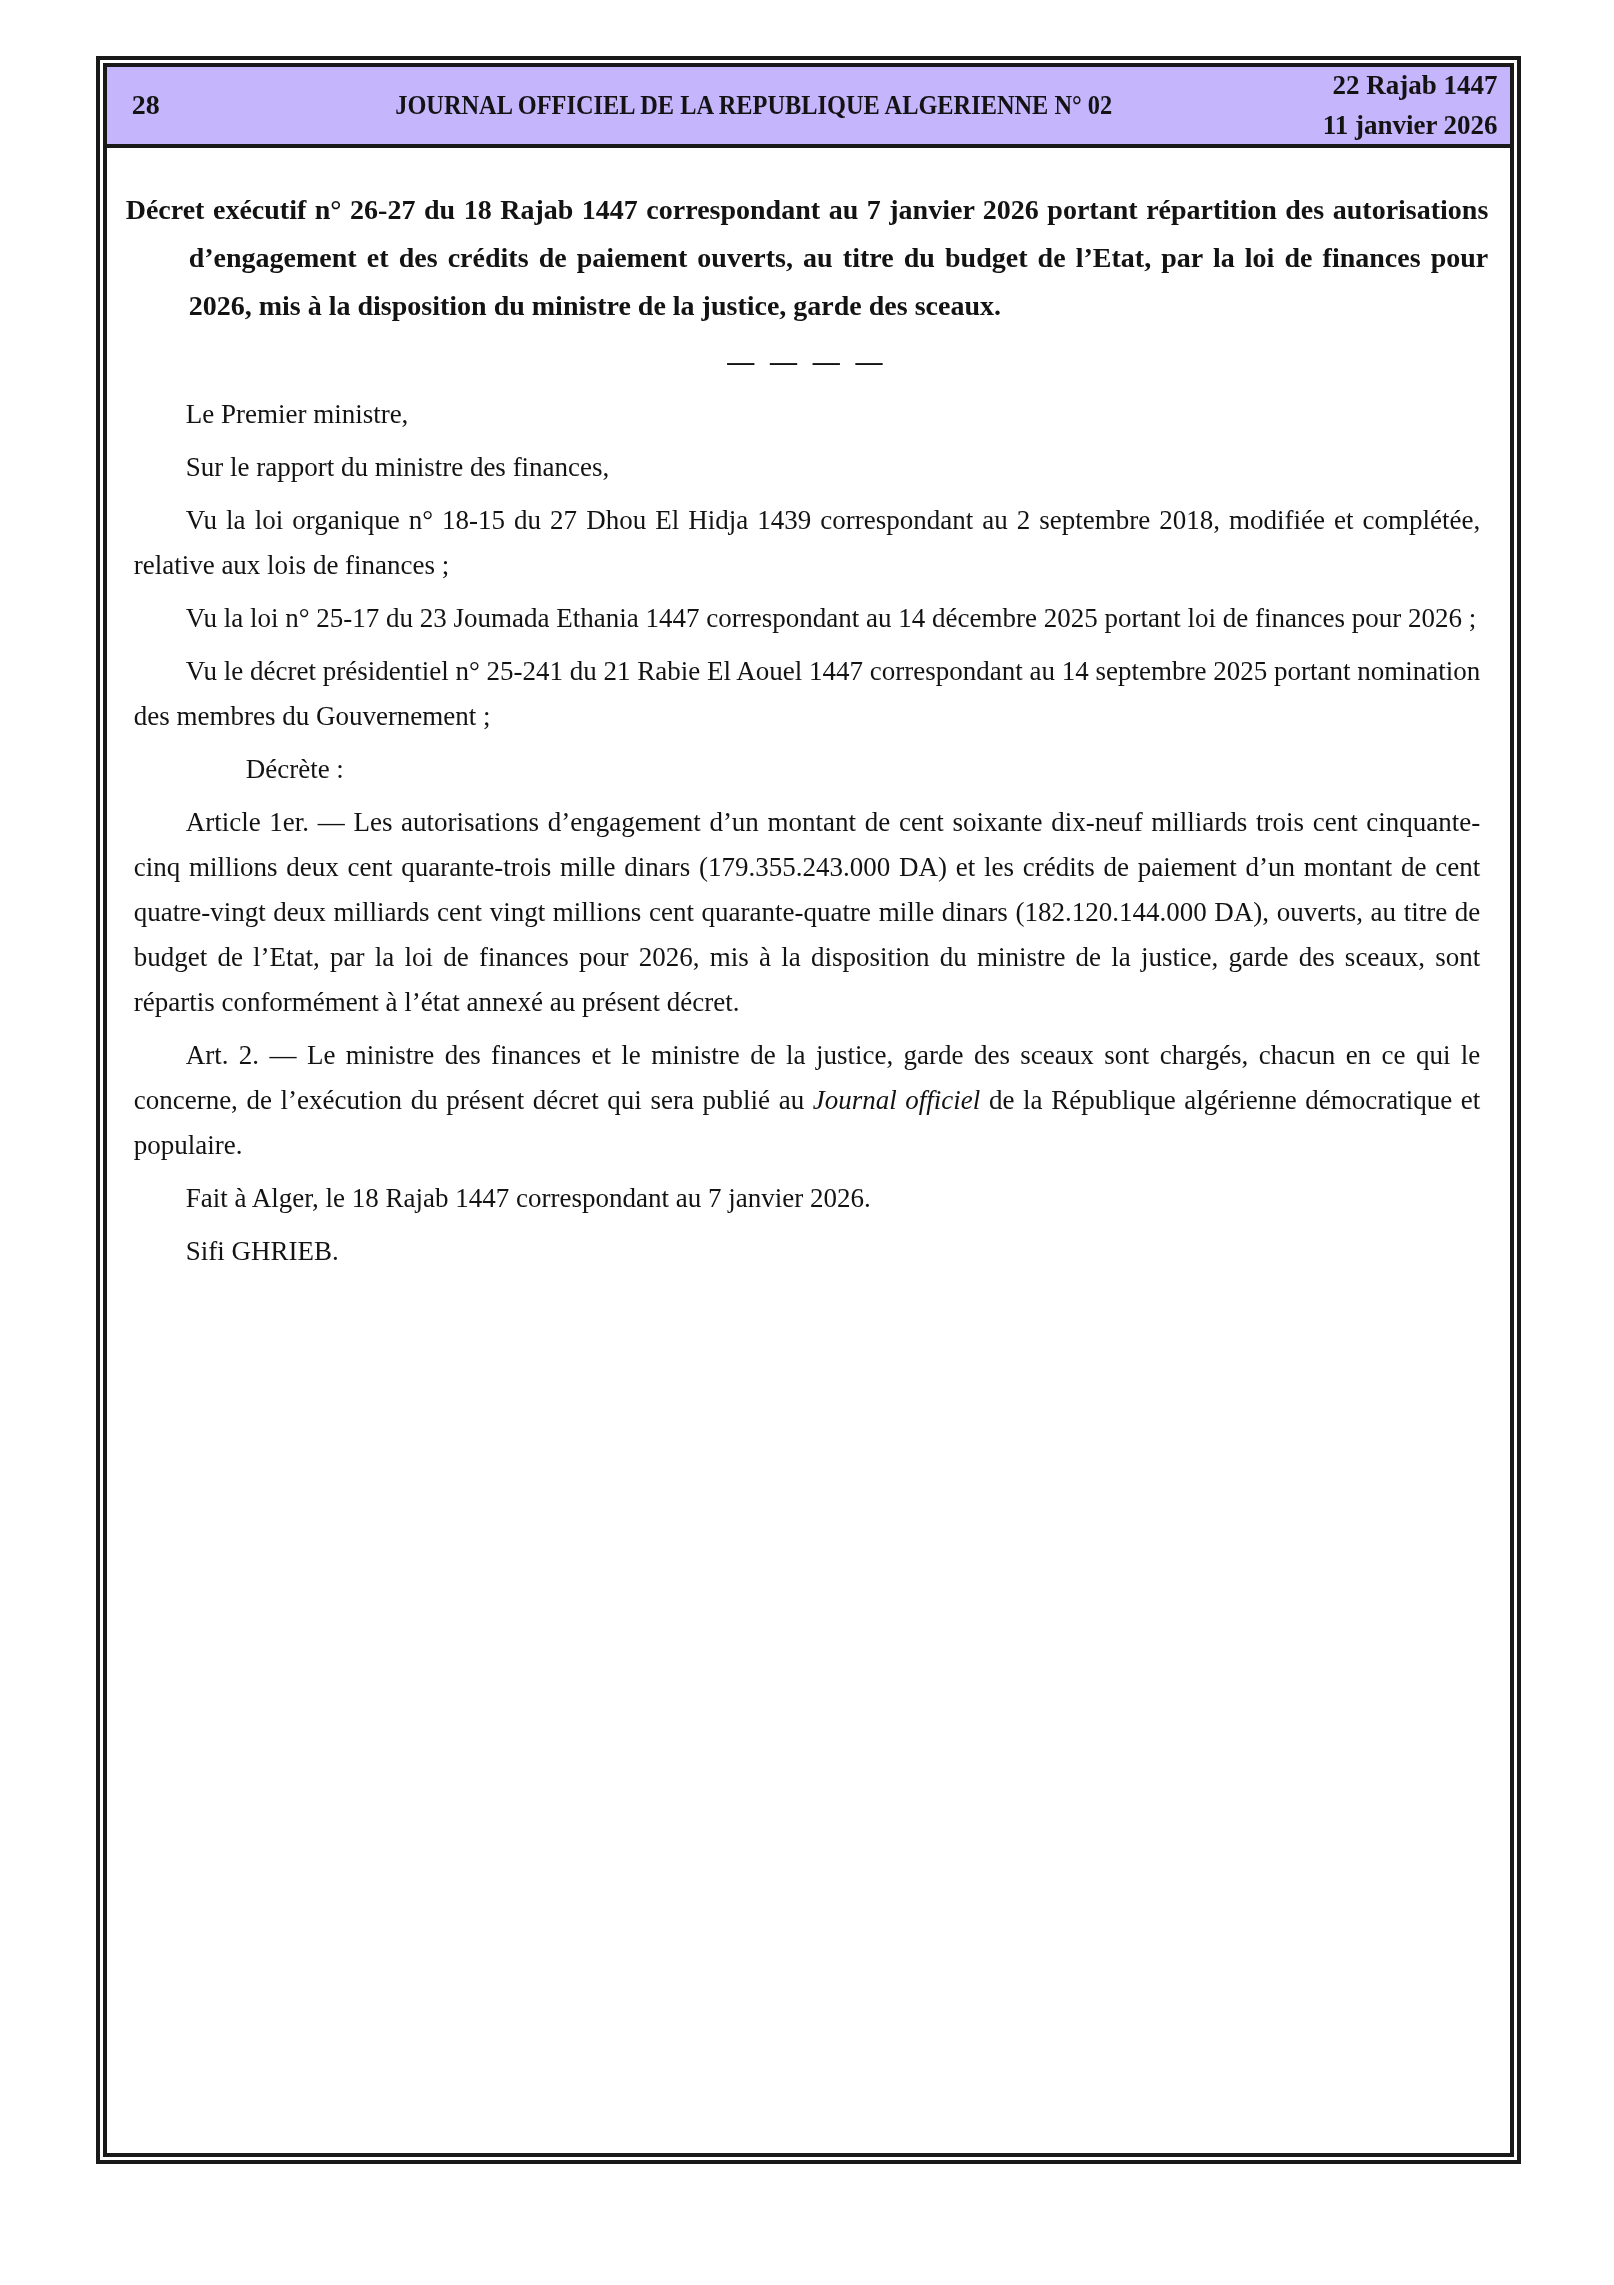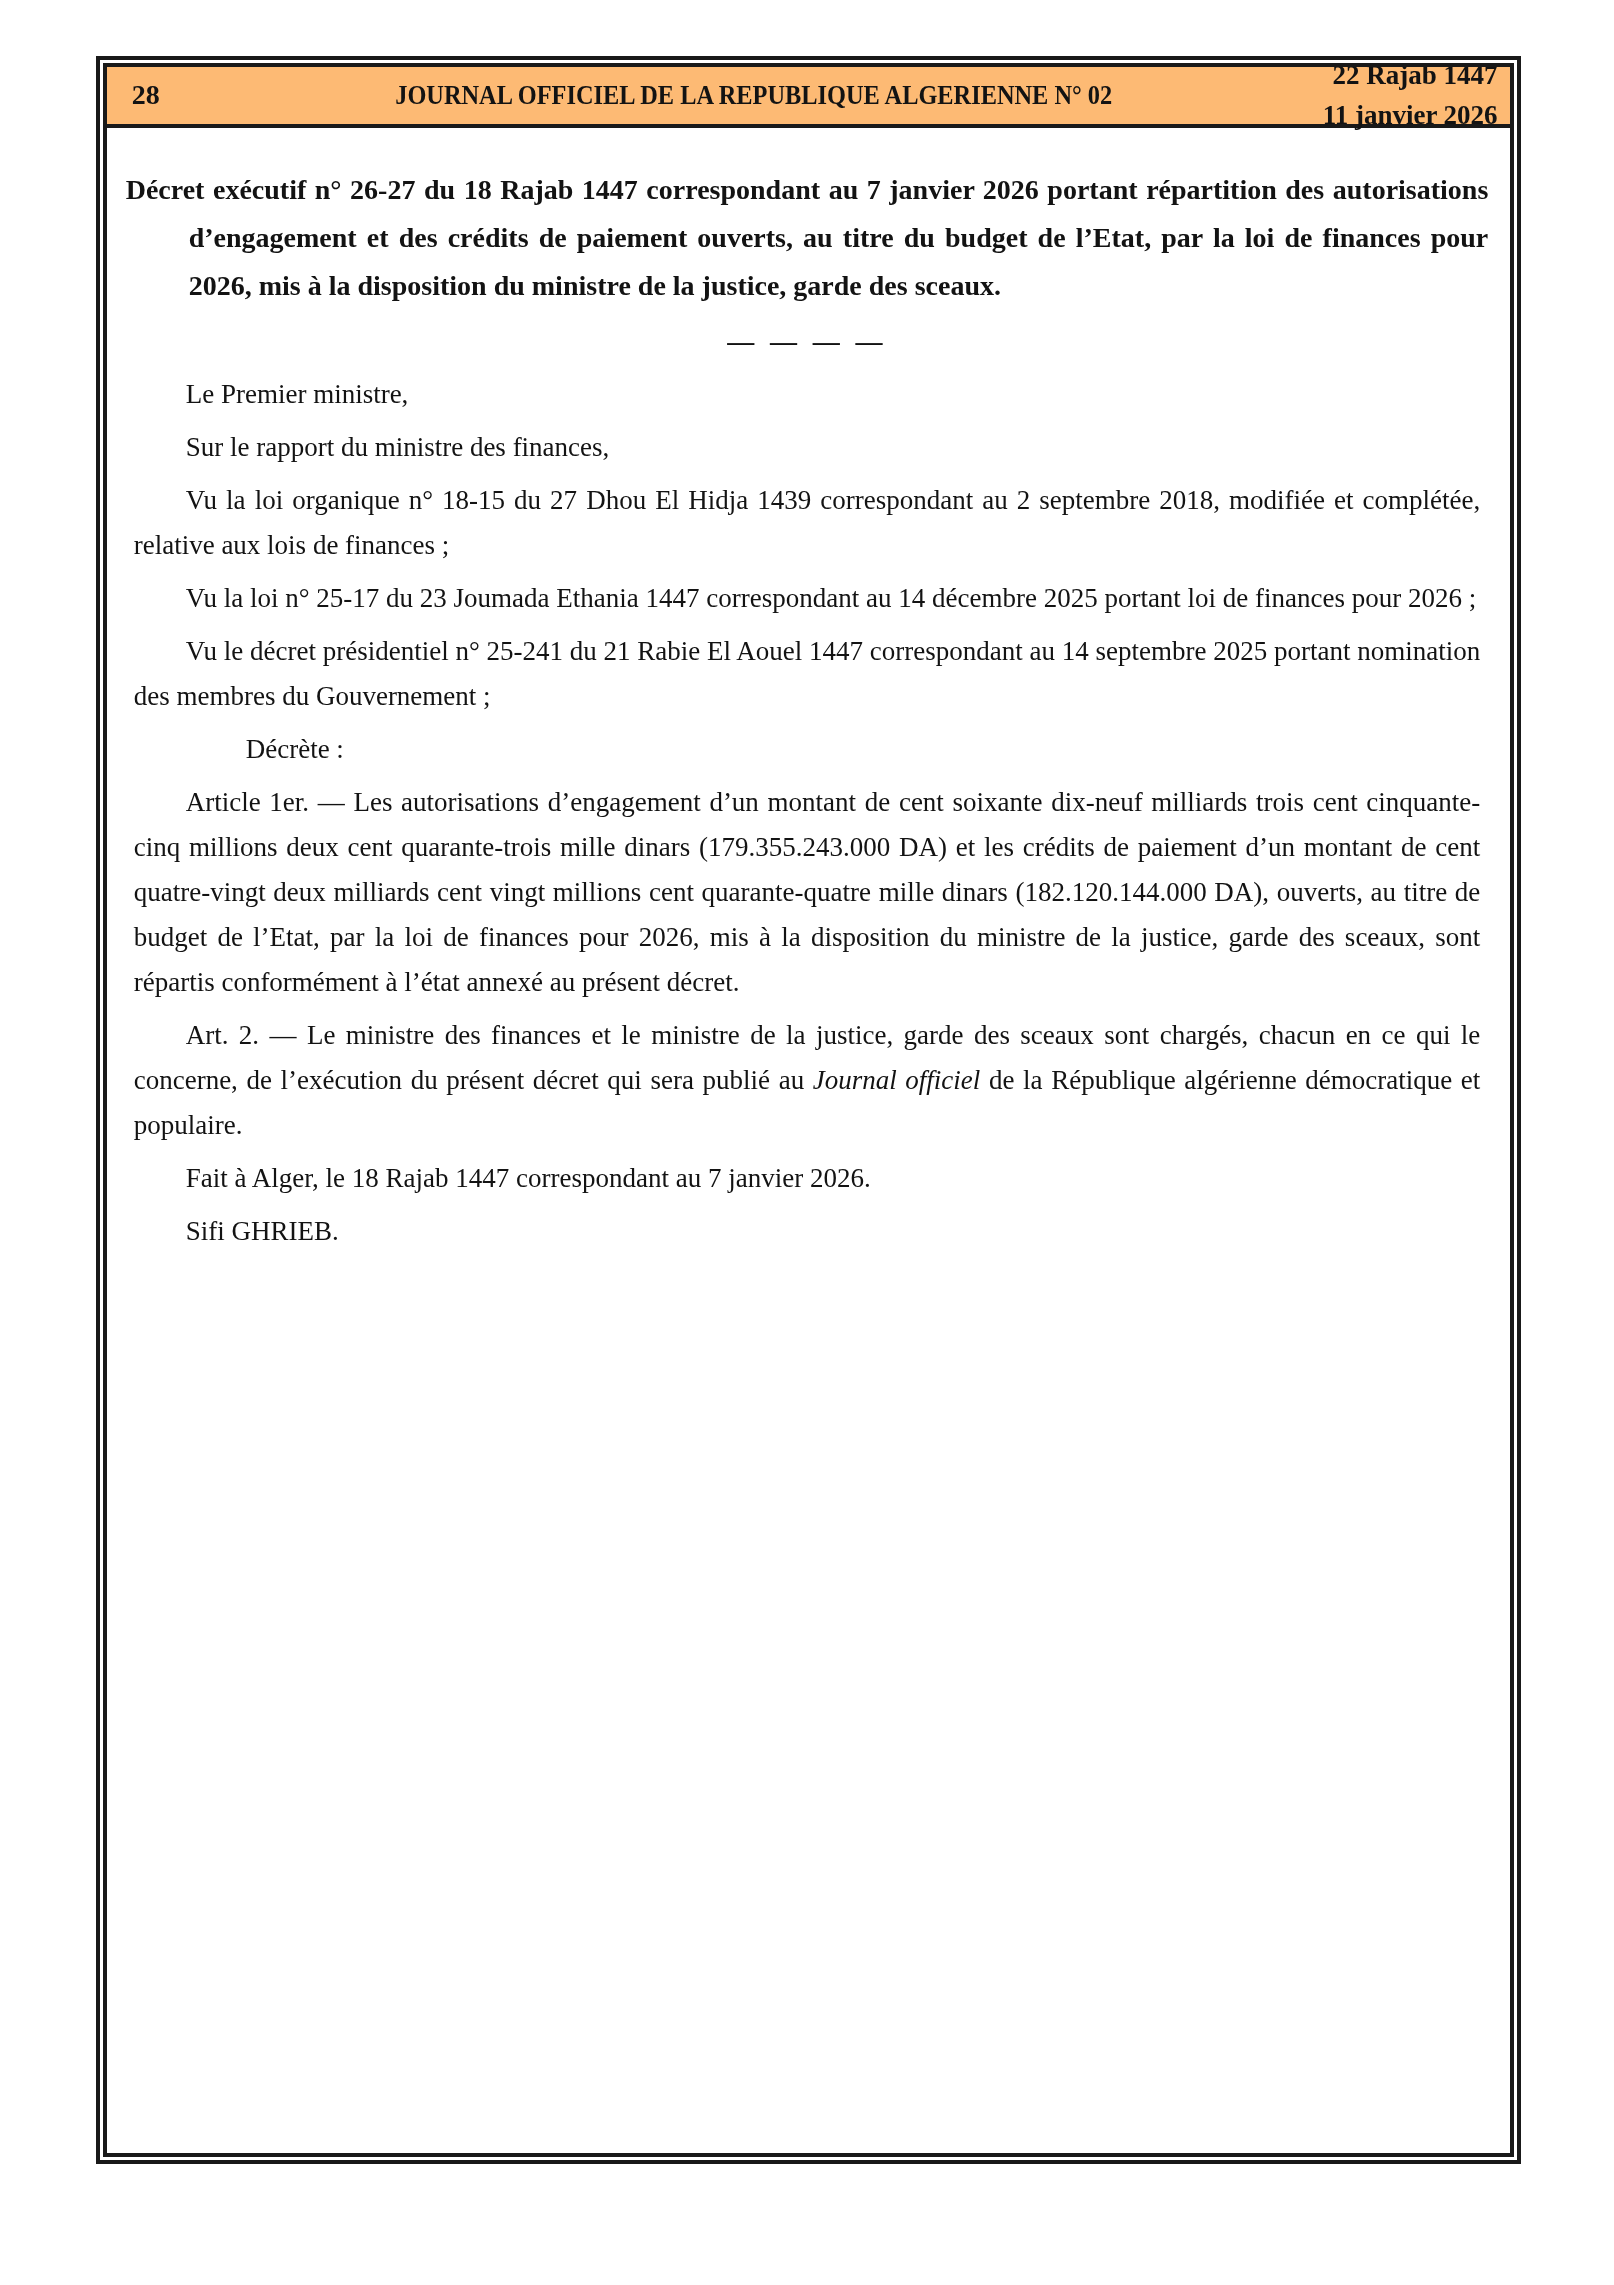--- a/index.html
+++ b/index.html
@@ -27,22 +27,22 @@
   }
   .frame-inner {
     width: 100%;
     height: 100%;
     border: 4.5px solid #191919;
     overflow: hidden;
   }
 
   
   .header-bar {
-    height: 61px;
-    background: #fdba74;
+    height: 81px;
+    background: #c4b5fd;
     border-bottom: 4.5px solid #191919;
     display: flex;
     align-items: center;
     padding: 0 12.7px 0 25px;
   }
   .page-num {
     font-weight: bold;
     font-size: 28px;
     min-width: 63px;
   }

